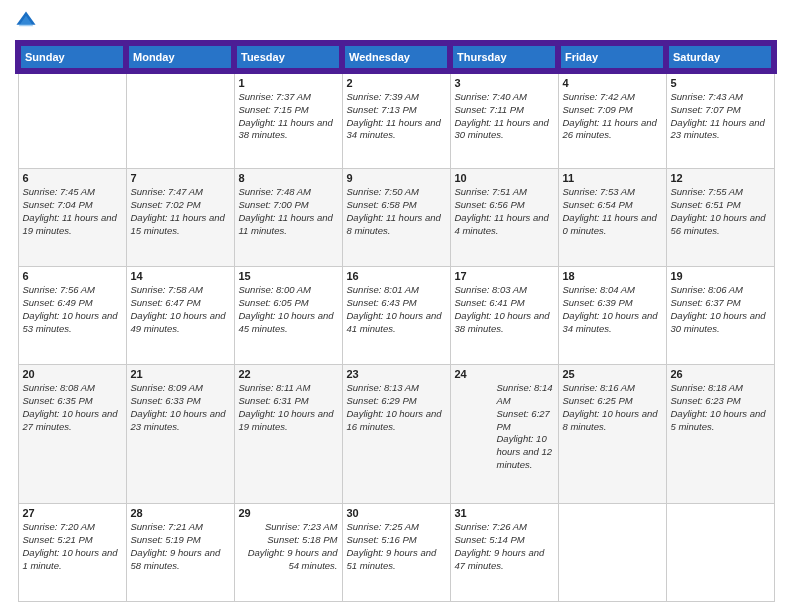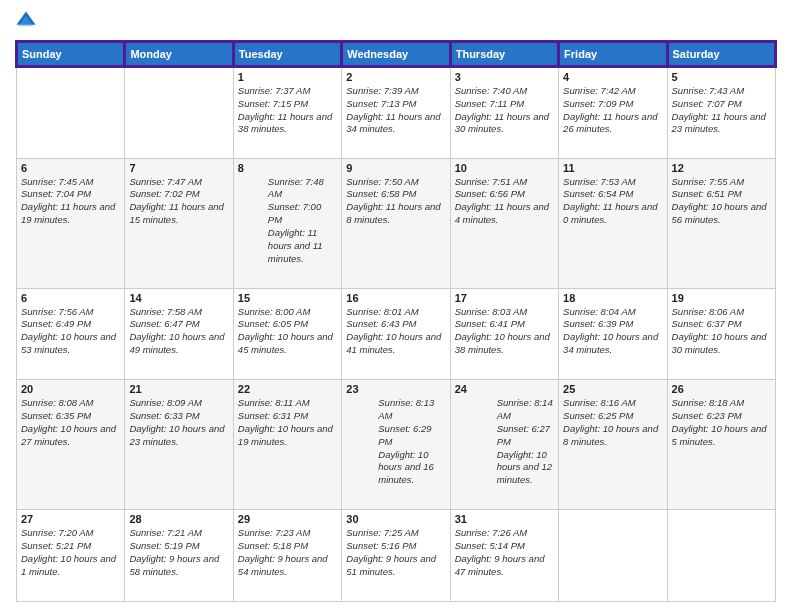--- a/index.html
+++ b/index.html
@@ -58,21 +58,21 @@
       width: 100%;
       font-size: 10px;
     }
     .calendar th {
       background-color: #2874c8;
       color: #fff;
       padding: 5px 4px;
       text-align: left;
       font-size: 11px;
       font-weight: bold;
-      border: 3px solid #4c1d95;
+      border: 6px solid #4c1d95;
     }
     .calendar td {
       border: 1px solid #ccc;
       vertical-align: top;
       padding: 3px 4px;
       width: calc(100% / 7);
       height: 78px;
       background: #fff;
     }
     .calendar tr:nth-child(even) td {
@@ -172,21 +172,21 @@
 Daylight: 11 hours and 19 minutes.</div>
           </td>
           <td>
             <div class="day-num">7</div>
             <div class="day-info" style="white-space: pre-line;">Sunrise: 7:47 AM
 Sunset: 7:02 PM
 Daylight: 11 hours and 15 minutes.</div>
           </td>
           <td>
             <div class="day-num">8</div>
-            <div class="day-info" style="white-space: pre-line; margin-left: 30px;">Sunrise: 7:48 AM
+            <div class="day-info" style="white-space: pre-line;">Sunrise: 7:48 AM
 Sunset: 7:00 PM
 Daylight: 11 hours and 11 minutes.</div>
           </td>
           <td>
             <div class="day-num">9</div>
             <div class="day-info" style="white-space: pre-line;">Sunrise: 7:50 AM
 Sunset: 6:58 PM
 Daylight: 11 hours and 8 minutes.</div>
           </td>
           <td>
@@ -266,21 +266,21 @@
 Daylight: 10 hours and 23 minutes.</div>
           </td>
           <td>
             <div class="day-num">22</div>
             <div class="day-info" style="white-space: pre-line;">Sunrise: 8:11 AM
 Sunset: 6:31 PM
 Daylight: 10 hours and 19 minutes.</div>
           </td>
           <td>
             <div class="day-num">23</div>
-            <div class="day-info" style="white-space: pre-line; margin-left: 32px;">Sunrise: 8:13 AM
+            <div class="day-info" style="white-space: pre-line;">Sunrise: 8:13 AM
 Sunset: 6:29 PM
 Daylight: 10 hours and 16 minutes.</div>
           </td>
           <td>
             <div class="day-num">24</div>
             <div class="day-info" style="white-space: pre-line; margin-left: 42px;">Sunrise: 8:14 AM
 Sunset: 6:27 PM
 Daylight: 10 hours and 12 minutes.</div>
           </td>
           <td>
@@ -304,21 +304,21 @@
 Daylight: 10 hours and 1 minute.</div>
           </td>
           <td>
             <div class="day-num">28</div>
             <div class="day-info" style="white-space: pre-line;">Sunrise: 7:21 AM
 Sunset: 5:19 PM
 Daylight: 9 hours and 58 minutes.</div>
           </td>
           <td>
             <div class="day-num">29</div>
-            <div class="day-info" style="white-space: pre-line;">Sunrise: 7:23 AM
+            <div class="day-info" style="white-space: pre-line; text-align: right;">Sunrise: 7:23 AM
 Sunset: 5:18 PM
 Daylight: 9 hours and 54 minutes.</div>
           </td>
           <td>
             <div class="day-num">30</div>
             <div class="day-info" style="white-space: pre-line;">Sunrise: 7:25 AM
 Sunset: 5:16 PM
 Daylight: 9 hours and 51 minutes.</div>
           </td>
           <td>

